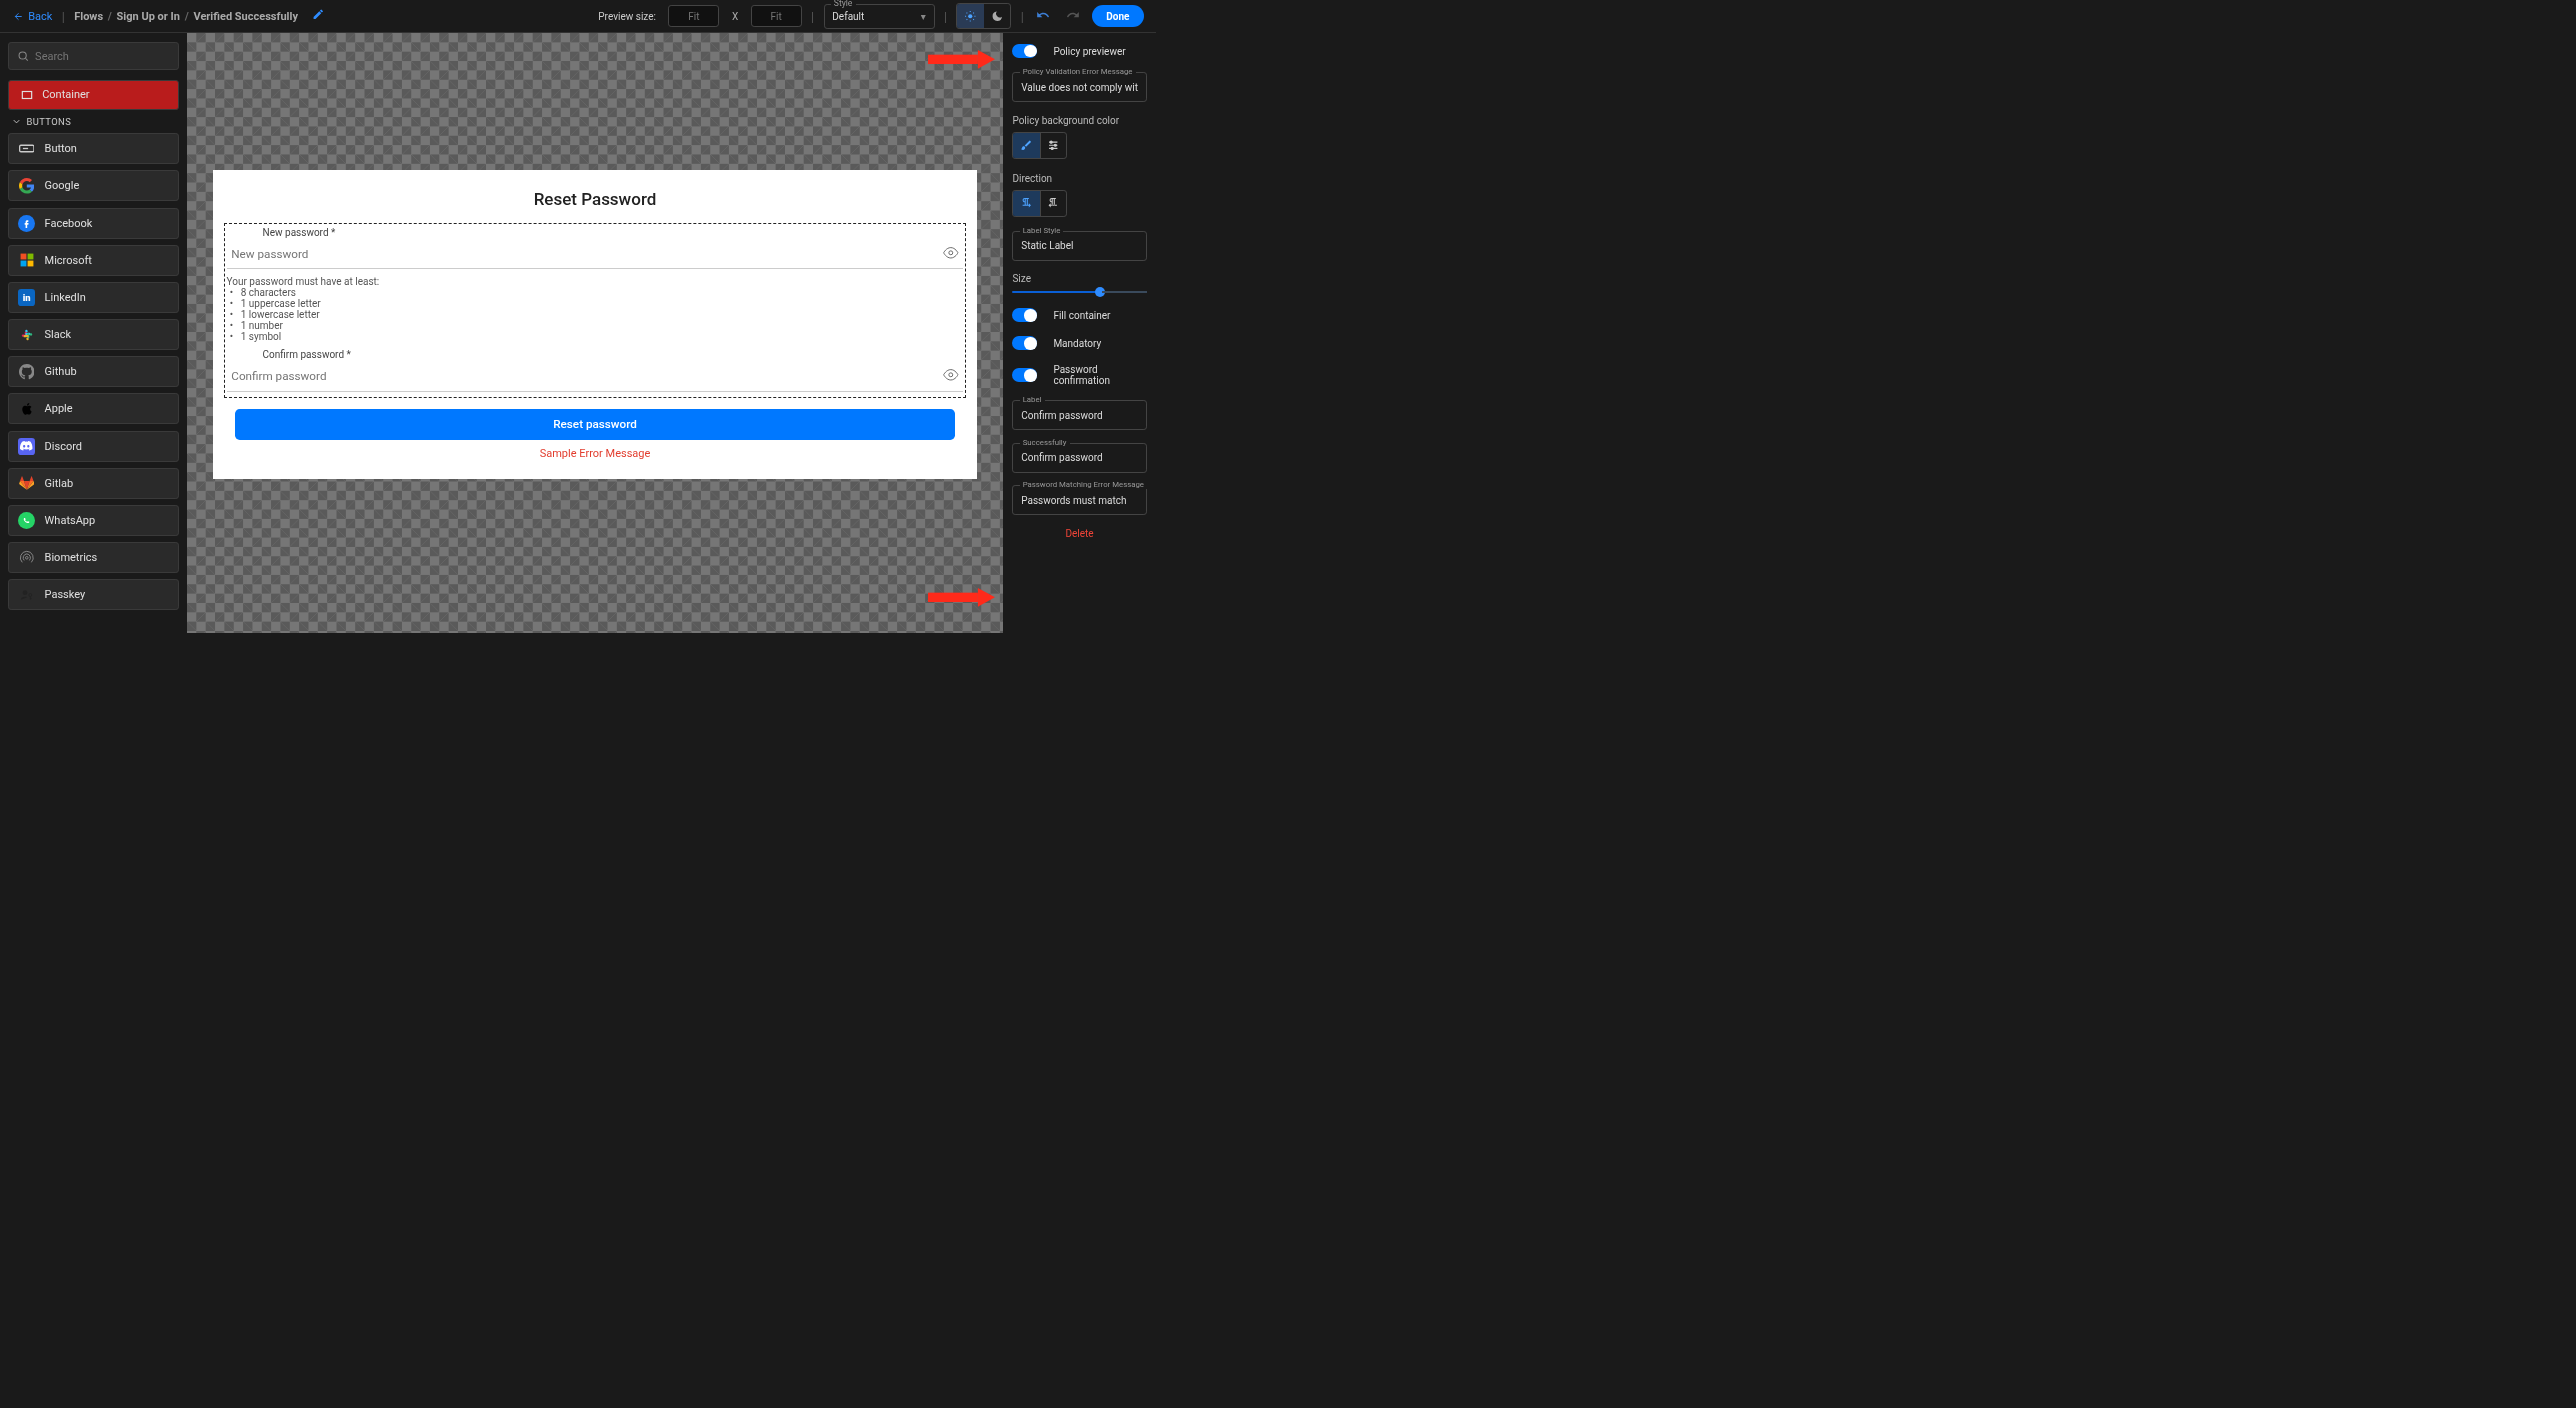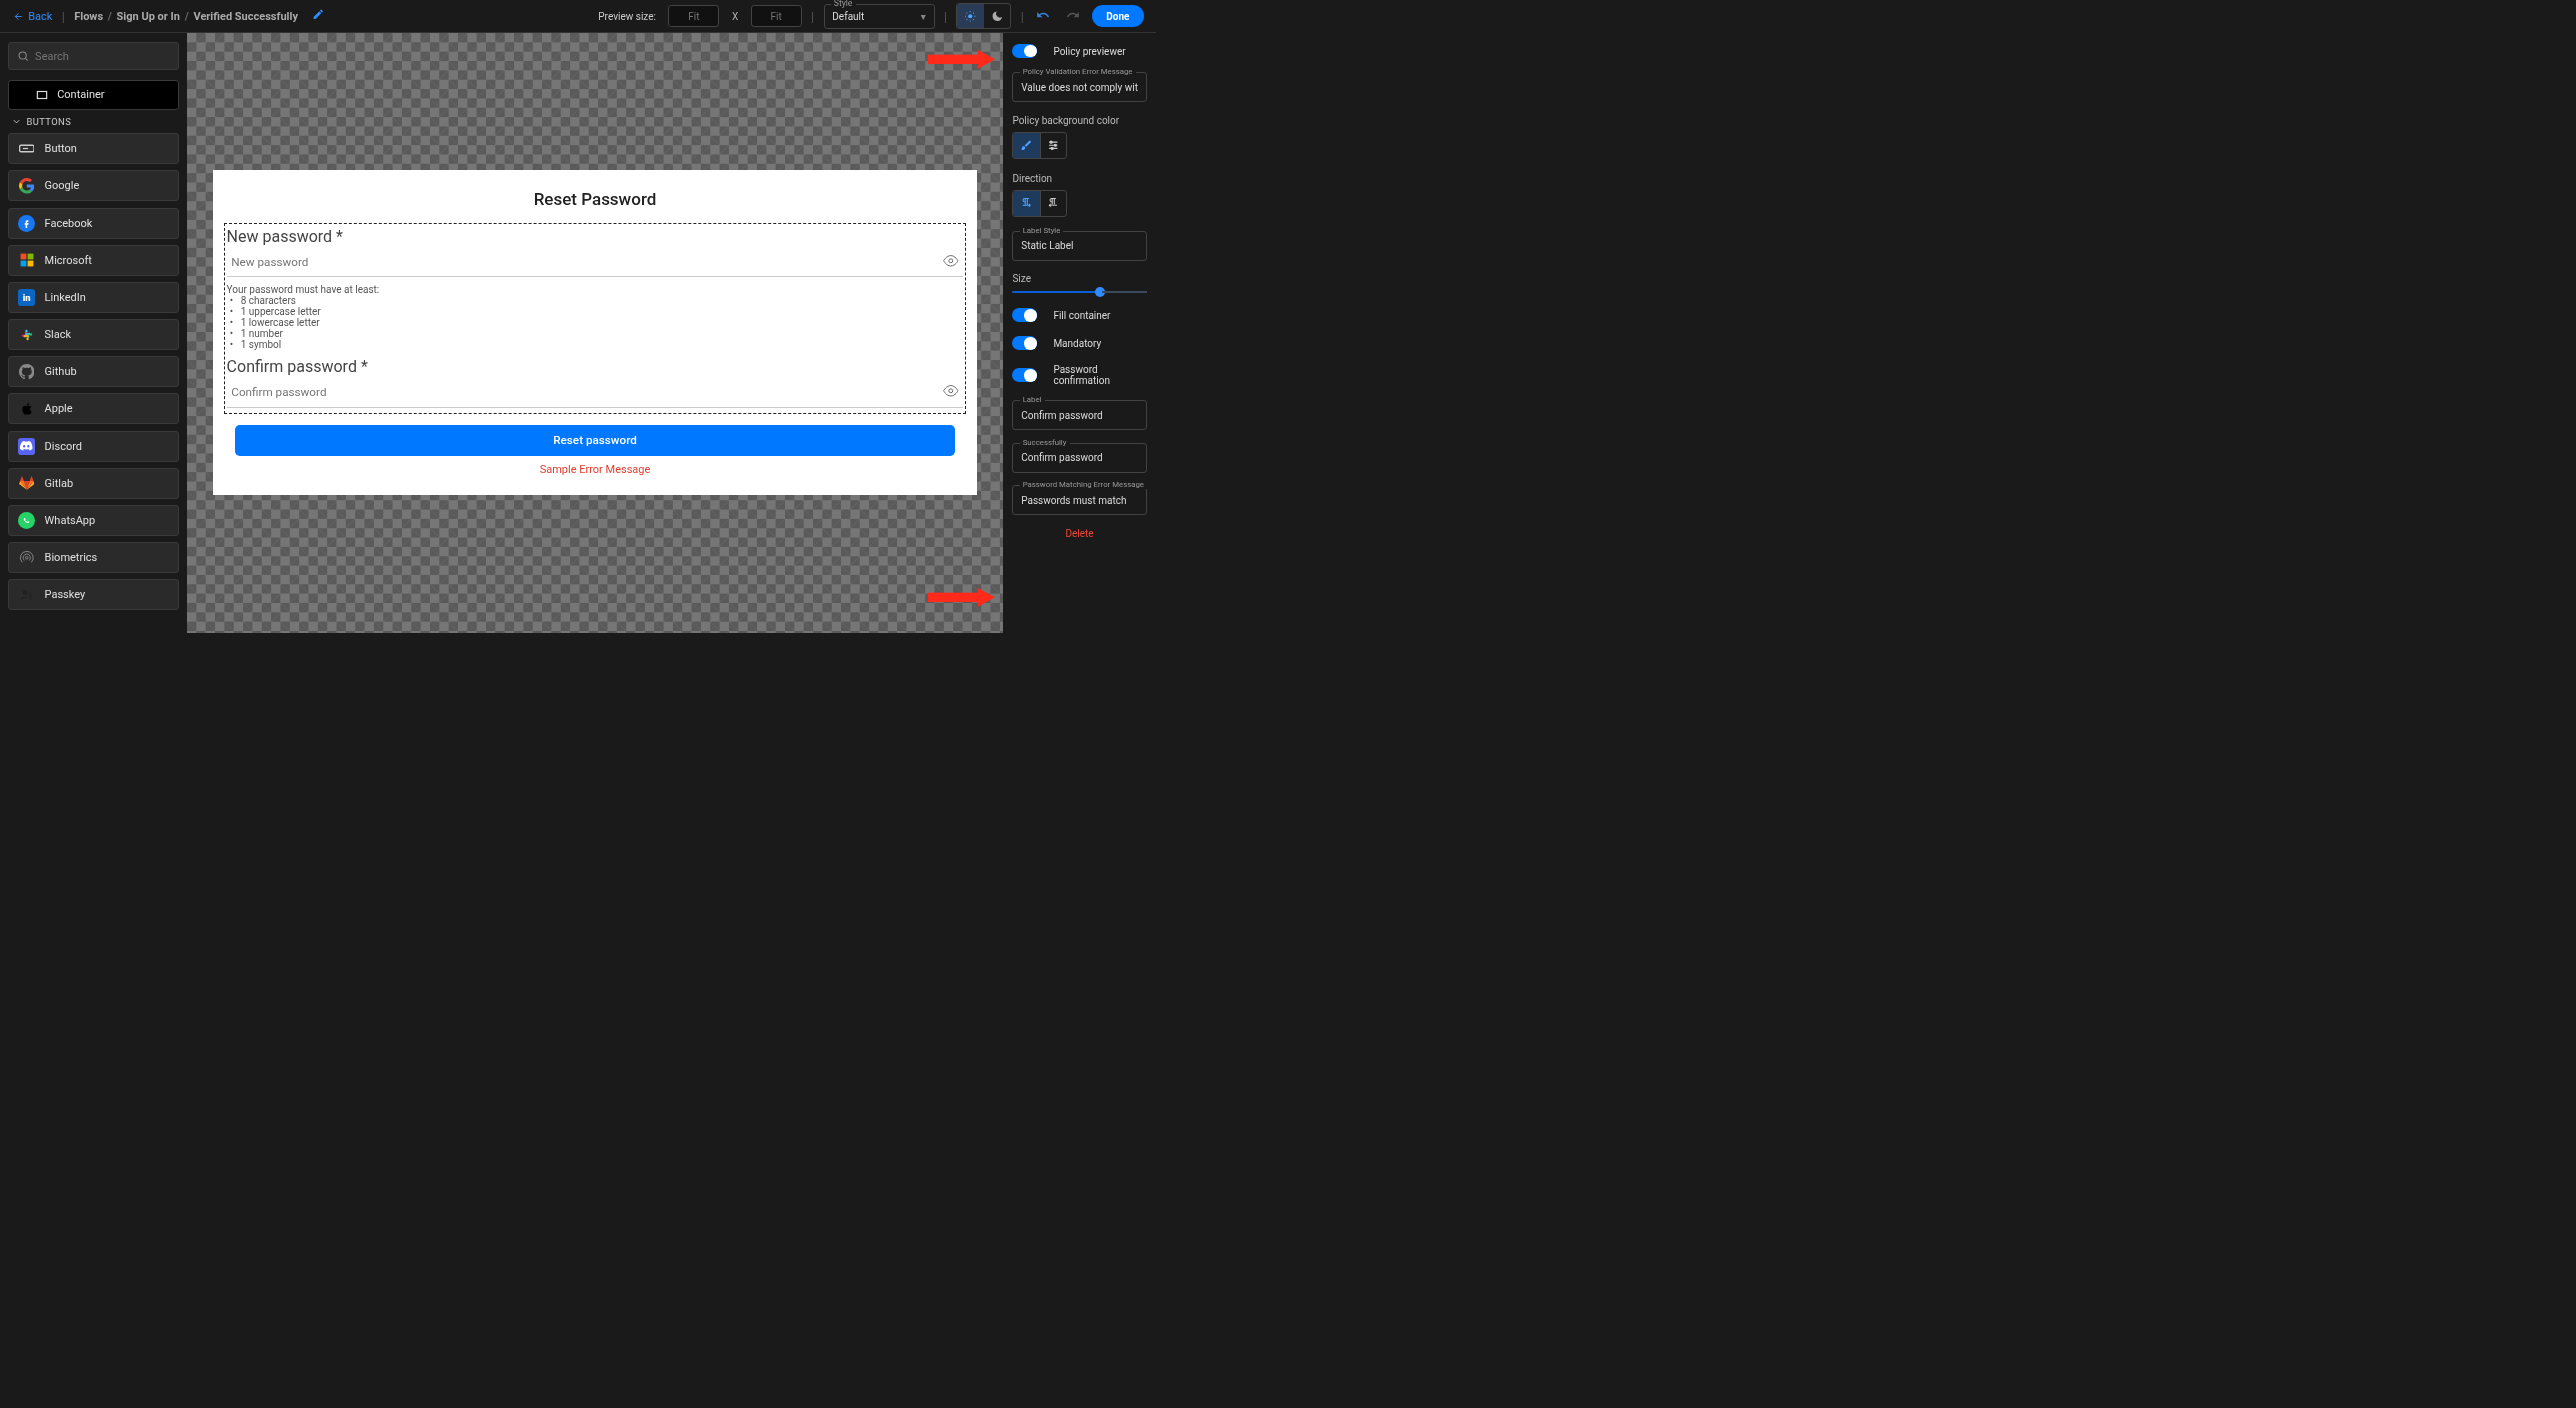--- a/index.html
+++ b/index.html
@@ -26,42 +26,42 @@
 .history-btn { color: #3d7fd6; cursor: pointer; padding: 3.1px; }
 .history-btn.disabled { color: #555; }
 .done-btn { background: #0078ff; color: white; border: none; border-radius: 11px; height: 22px; padding: 0 14px; font-size: 10px; font-weight: 700; cursor: pointer; }
 
 .main { display: flex; height: calc(100% - 33px); }
 
 .left-panel { width: 187px; background: #1a1a1a; padding: 9.4px 7.8px; overflow-y: auto; }
 .search-box { background: #2a2a2a; border: 0.8px solid #3a3a3a; border-radius: 3.1px; height: 28px; display: flex; align-items: center; padding: 0 7.8px; gap: 6.2px; margin-bottom: 9.4px; }
 .search-box svg { width: 14px; height: 14px; color: #888; }
 .search-box input { background: transparent; border: none; outline: none; color: #ccc; font-size: 11px; width: 100%; }
-.tree-item { display: flex; align-items: center; height: 30px; background: #000000; border: 0.8px solid #3a3a3a; border-radius: 3.1px; padding: 0 25px; gap: 7.8px; margin-bottom: 6.2px; font-size: 11px; cursor: pointer; }
+.tree-item { display: flex; align-items: center; height: 30px; background: #b91c1c; border: 0.8px solid #3a3a3a; border-radius: 3.1px; padding: 0 10px; gap: 7.8px; margin-bottom: 6.2px; font-size: 11px; cursor: pointer; }
 .tree-item .ic { width: 15.6px; height: 15.6px; display: flex; align-items: center; justify-content: center; }
 .section-header { display: flex; align-items: center; gap: 4.7px; font-size: 9.4px; color: #ccc; letter-spacing: 0.4px; margin: 6.2px 0 6.2px 3.1px; cursor: pointer; }
 .section-header svg { width: 11px; height: 11px; }
 .comp-item { display: flex; align-items: center; height: 31px; background: #2a2a2a; border: 0.8px solid #3a3a3a; border-radius: 3.1px; padding: 0 9.4px; gap: 9.4px; margin-bottom: 6.2px; font-size: 11px; cursor: pointer; }
 .comp-item .ic { width: 17px; height: 17px; display: flex; align-items: center; justify-content: center; border-radius: 3.1px; font-size: 9.4px; font-weight: bold; }
 
 .canvas-area { flex: 1; background-image:
   linear-gradient(45deg, #5a5a5a 25%, transparent 25%),
   linear-gradient(-45deg, #5a5a5a 25%, transparent 25%),
   linear-gradient(45deg, transparent 75%, #5a5a5a 75%),
   linear-gradient(-45deg, transparent 75%, #5a5a5a 75%);
   background-size: 18.7px 18.7px;
   background-position: 0 0, 0 9.4px, 9.4px -9.4px, -9.4px 0;
   background-color: #767676;
   position: relative;
   overflow: auto;
 }
 .card { background: white; color: #222; width: 764px; margin: 137px auto 31px auto; padding: 18.7px 11px 18.7px 11px; }
 .card-title { text-align: center; font-size: 17px; font-weight: 500; margin-bottom: 14px; }
 .selected-block { border: 1.6px dashed #222; padding: 3.1px 1.6px 4.7px 1.6px; }
-.field-label { font-size: 16px; color: #444; margin-bottom: 1.6px; }
+.field-label { font-size: 10px; color: #444; margin-bottom: 1.6px; margin-left: 36px; }
 .pw-input { border: none; border-bottom: 0.8px solid #ccc; height: 30px; display: flex; align-items: center; padding: 0 4.7px; margin-bottom: 6.2px; }
 .pw-input input { border: none; outline: none; width: 100%; font-size: 11.7px; color: #666; }
 .pw-input .eye { color: #666; }
 .policy-intro { font-size: 10px; color: #555; margin-top: 3.1px; }
 .policy-list { list-style: none; padding-left: 3.1px; }
 .policy-list li { font-size: 10px; color: #555; padding-left: 11px; position: relative; }
 .policy-list li::before { content: "•"; position: absolute; left: 0; }
 .reset-btn { background: #0078ff; color: white; border: none; border-radius: 4.7px; width: calc(100% - 22px); margin: 11px 11px 7.8px 11px; height: 31px; font-size: 11.7px; font-weight: 500; cursor: pointer; display: block; }
 .error-msg { text-align: center; color: #e23d2e; font-size: 11px; margin-top: 4.7px; }
 

